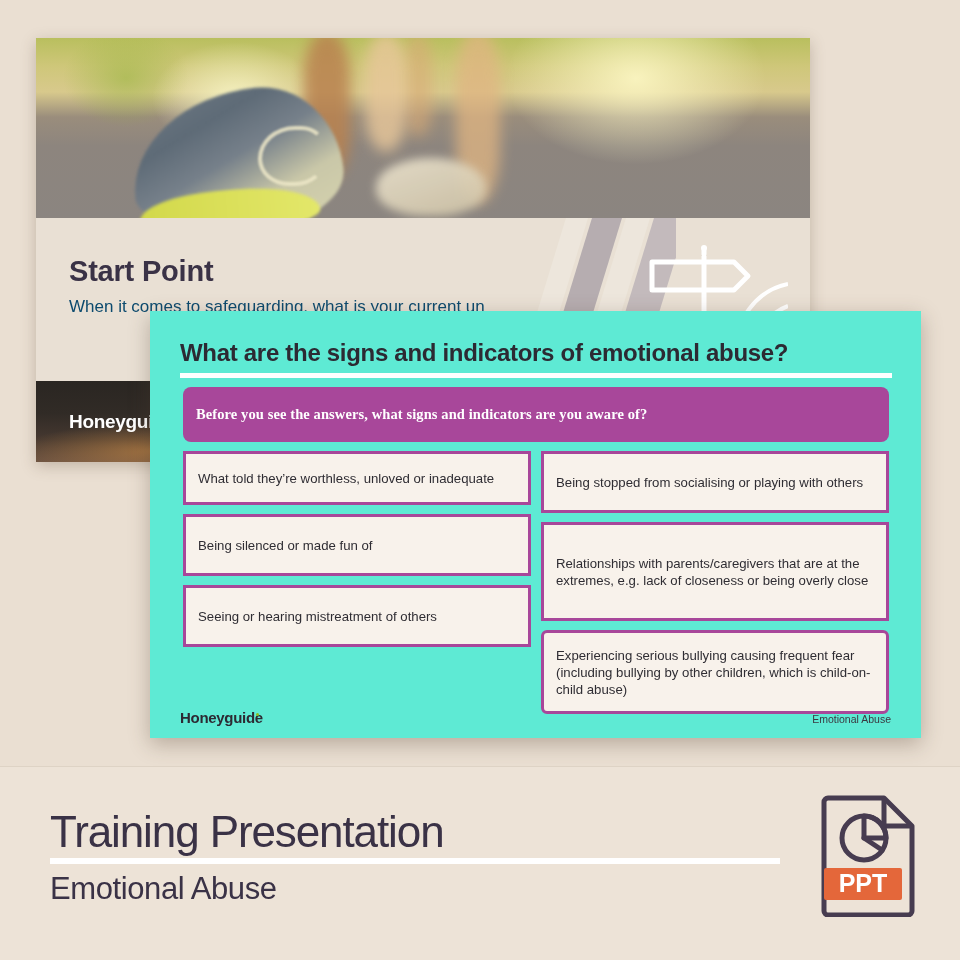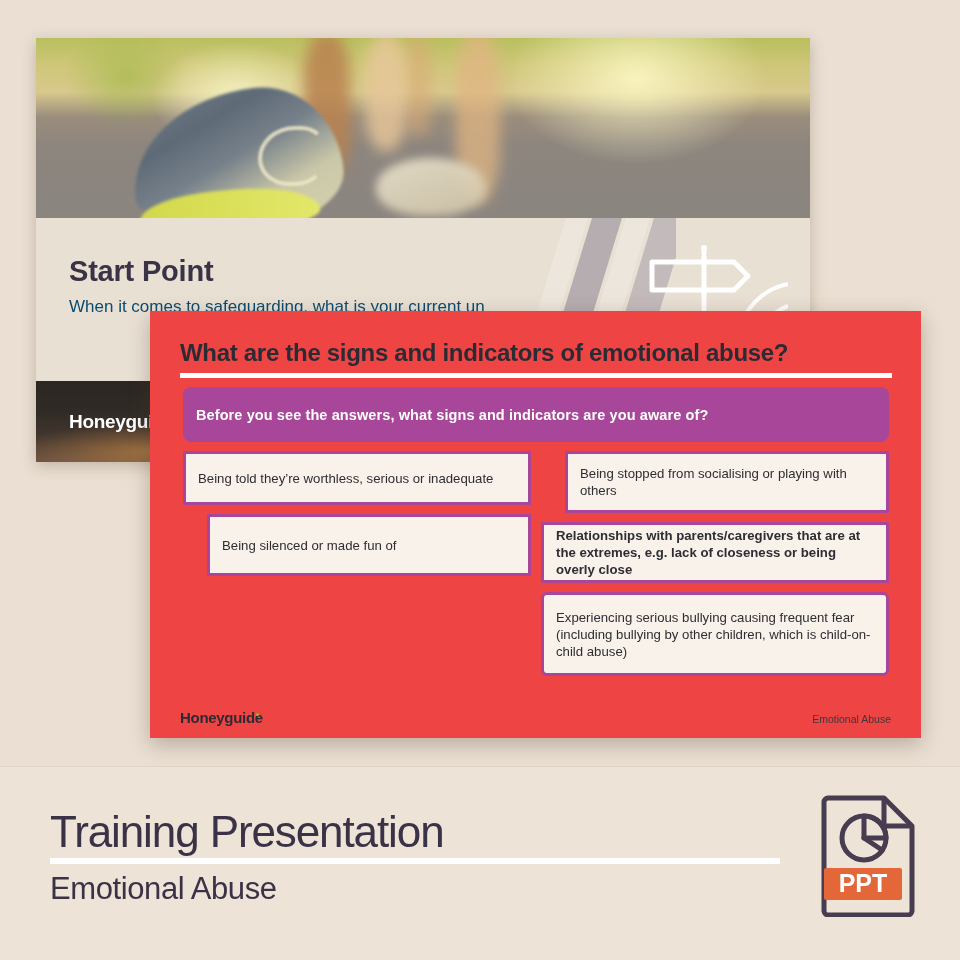--- a/index.html
+++ b/index.html
@@ -79,53 +79,53 @@
   .bs-logo{
     position:absolute;left:33px;top:343px;height:81px;display:flex;align-items:center;
     font-size:19px;font-weight:bold;color:#ffffff;letter-spacing:-.3px;
   }
   .bs-logo .dot{display:inline-block;width:4px;height:4px;background:#8CBE1E;border-radius:50%;
     position:relative;top:-8px;left:-14px;}
 
   
   .front-slide{
     position:absolute;left:150px;top:311px;width:771px;height:427px;
-    background:#ef4444;
+    background:#5eead4;
     box-shadow:0 6px 20px rgba(80,60,45,.33);
     overflow:hidden;
   }
   .fs-title{
     position:absolute;left:30px;top:28px;width:712px;
     font-size:24px;font-weight:bold;color:#2C2A33;letter-spacing:-.3px;
   }
   .fs-title-rule{
     position:absolute;left:30px;top:62px;width:712px;height:5px;background:#FFFFFF;
   }
   .fs-prompt{
     position:absolute;left:33px;top:76px;width:706px;height:55px;
     background:#A8479A;border-radius:8px;
     display:flex;align-items:center;
   }
   .fs-prompt span{
-    color:#ffffff;font-size:14.5px;font-weight:bold;padding-left:13px;letter-spacing:.1px;
+    color:#ffffff;font-size:14.5px;font-weight:bold;padding-left:13px;letter-spacing:.1px;font-family:Liberation Serif, serif;
   }
   .cols{position:absolute;left:33px;top:140px;width:706px;}
   .col{position:absolute;top:0;width:348px;}
   .col.left{left:0;}
   .col.right{left:358px;}
   .card{
     box-sizing:border-box;
     border:3px solid #A8479A;background:#F8F2EB;
     margin-bottom:9px;padding:10px 12px;
     display:flex;align-items:center;
     font-size:13.2px;line-height:17px;color:#2F2D33;
   }
   .card.h1{height:54px;}
-  .card.h2{height:62px;margin-left:24px;}
-  .card.h3{height:61px;font-weight:bold;}
+  .card.h2{height:62px;}
+  .card.h3{height:99px;}
   .card.h4{height:84px;border-radius:6px;}
 
   .fs-footer-logo{
     position:absolute;left:30px;top:398px;
     font-size:15px;font-weight:bold;color:#2C2A33;letter-spacing:-.3px;
   }
   .fs-footer-logo .dot{display:inline-block;width:3px;height:3px;background:#8CBE1E;border-radius:50%;
     position:relative;top:-7px;left:-11px;}
   .fs-footer-right{
     position:absolute;right:30px;top:402px;
@@ -205,22 +205,23 @@
     <div class="fs-title">What are the signs and indicators of emotional abuse?</div>
     <div class="fs-title-rule"></div>
 
     <div class="fs-prompt">
       <span>Before you see the answers, what signs and indicators are you aware of?</span>
     </div>
 
     <div class="cols">
 
       <div class="col left">
-        <div class="card h1">Being told they’re worthless, serious or inadequate</div>
+        <div class="card h1">What told they’re worthless, unloved or inadequate</div>
         <div class="card h2">Being silenced or made fun of</div>
+        <div class="card h2">Seeing or hearing mistreatment of others</div>
       </div>
 
       <div class="col right">
         <div class="card h2">Being stopped from socialising or playing with others</div>
         <div class="card h3">Relationships with parents/caregivers that are at the extremes, e.g. lack of closeness or being overly close</div>
         <div class="card h4">Experiencing serious bullying causing frequent fear (including bullying by other children, which is child-on-child abuse)</div>
       </div>
 
     </div>
 

